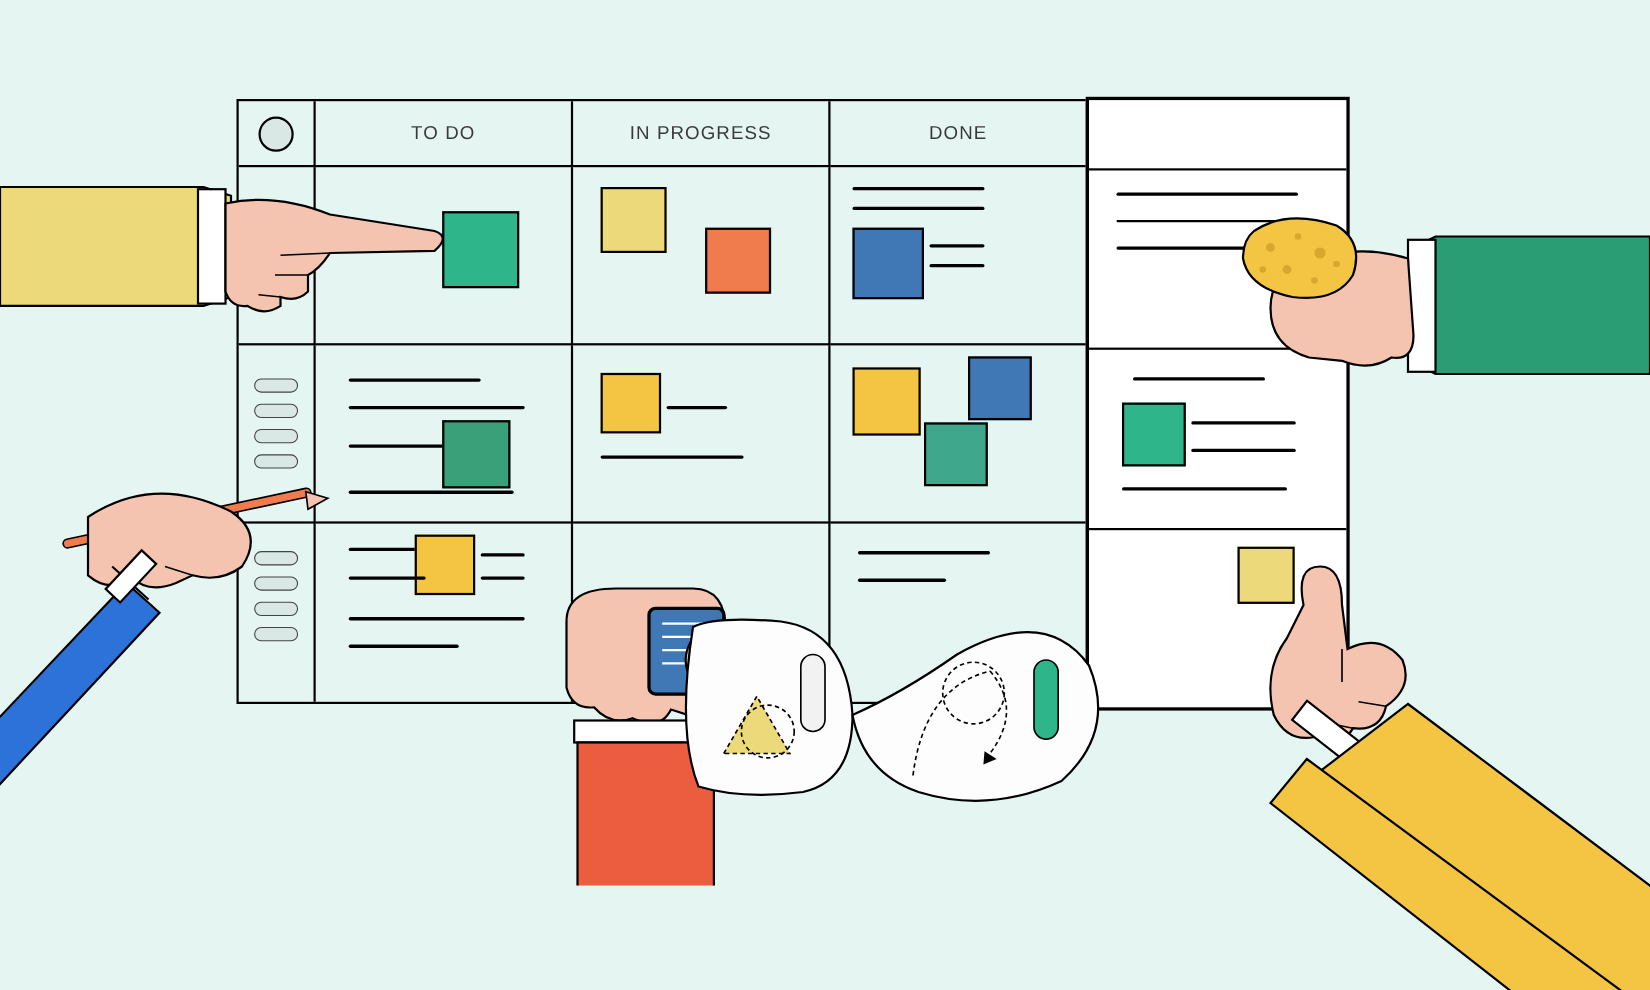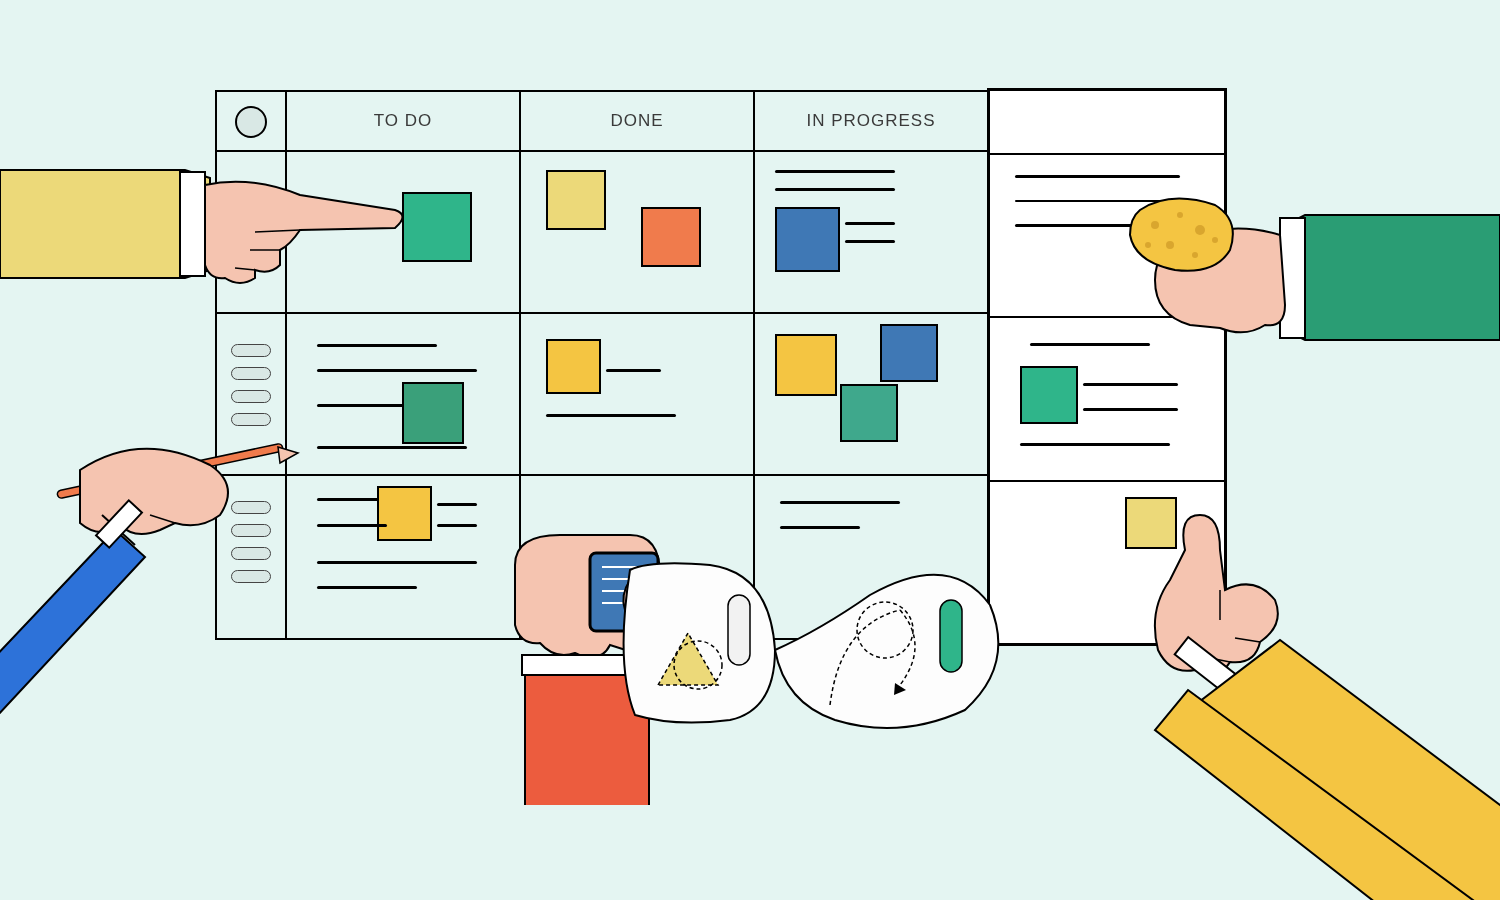--- a/index.html
+++ b/index.html
@@ -103,24 +103,24 @@
 
 <div class="board">
 
   <div class="cell">
     <div class="stub-dot"></div>
   </div>
   <div class="cell col-header">
       <span>TO DO</span>
     </div>
   <div class="cell col-header">
+      <span>IN PROGRESS</span>
+    </div>
+  <div class="cell col-header">
       <span>DONE</span>
-    </div>
-  <div class="cell col-header">
-      <span>IN PROGRESS</span>
     </div>
   <div class="cell col-header"></div>
 
   <div class="cell"></div>
   <div class="cell">
     <div class="square" style="width:70px;height:70px;left:115px;top:40px;background:#2fb58a;"></div>
   </div>
   <div class="cell">
     <div class="square" style="width:60px;height:60px;left:25px;top:18px;background:#ecd979;"></div>
     <div class="square" style="width:60px;height:60px;left:120px;top:55px;background:#f07b4c;"></div>

